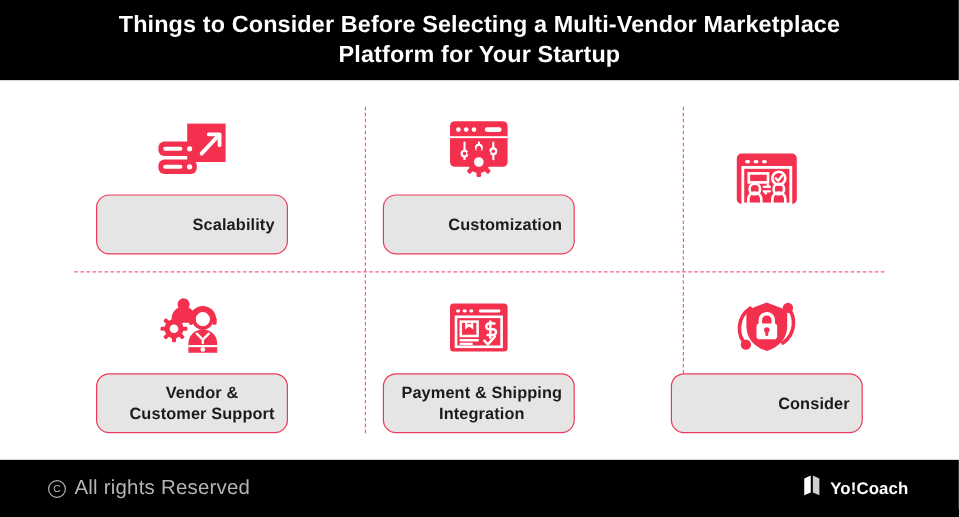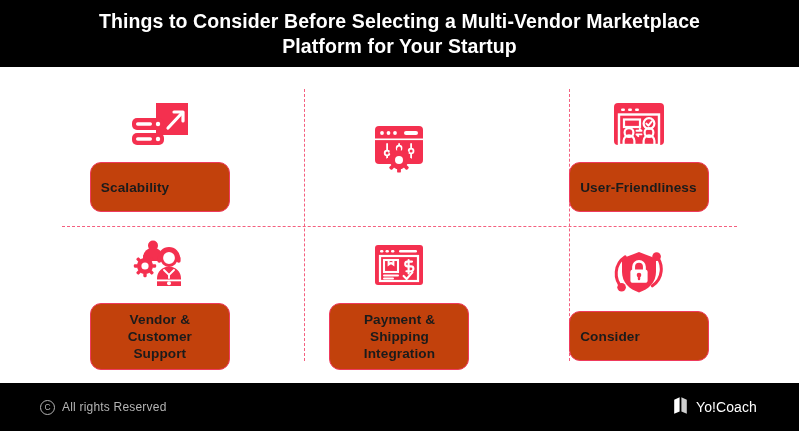--- a/index.html
+++ b/index.html
@@ -68,27 +68,27 @@
     display:flex;flex-direction:column;
     align-items:center;justify-content:center;
     position:relative;
   }
   .icon-box{
     height:58px;
     display:flex;align-items:flex-end;justify-content:center;
     margin-bottom:13px;
   }
   .pill{
-    width:140px;
+    width:160px;
     min-height:50px;
     box-sizing:border-box;
     border:1.3px solid #ef3a5d;
     border-radius:11px;
-    background:#c2410c;
-    display:flex;align-items:center;justify-content:flex-start;
+    background:#e5e5e5;
+    display:flex;align-items:center;justify-content:flex-end;
     padding:7px 10px;
   }
   .pill-label{
     color:#1b1b1b;
     font-size:13.6px;
     font-weight:bold;
     line-height:17px;
     text-align:center;
     white-space:pre-line;
     letter-spacing:0.1px;
@@ -101,36 +101,36 @@
     flex:0 0 48px;
     display:flex;align-items:center;justify-content:space-between;
     padding:0 42px 0 40px;
     box-sizing:border-box;
   }
   .copy{
     display:flex;align-items:center;gap:7px;
   }
   .copy-text{
     color:#b4b4b4;
-    font-size:12px;
+    font-size:17px;
     letter-spacing:0.2px;
   }
   .c-mark{
     width:13px;height:13px;border-radius:50%;
     border:1.1px solid #b4b4b4;
     color:#b4b4b4;
     font-size:8.5px;
     display:flex;align-items:center;justify-content:center;
     line-height:1;
   }
   .brand{
     display:flex;align-items:center;gap:6px;
   }
   .brand-text{
-    color:#ffffff;font-size:14px;font-weight:normal;letter-spacing:0.1px;
+    color:#ffffff;font-size:14px;font-weight:bold;letter-spacing:0.1px;
   }
 </style>
 </head>
 <body>
 
 <div class="page">
 
   <div class="header">
     <div class="header-title">Things to Consider Before Selecting a Multi-Vendor Marketplace
 Platform for Your Startup</div>
@@ -197,20 +197,23 @@
                 <rect x="7.6" y="-1.9" width="5" height="3.8" rx="1.2"></rect>
                 <rect x="-1.9" y="-12.6" width="3.8" height="5" rx="1.2" transform="rotate(45)"></rect>
                 <rect x="-1.9" y="7.6" width="3.8" height="5" rx="1.2" transform="rotate(45)"></rect>
                 <rect x="-12.6" y="-1.9" width="5" height="3.8" rx="1.2" transform="rotate(45)"></rect>
                 <rect x="7.6" y="-1.9" width="5" height="3.8" rx="1.2" transform="rotate(45)"></rect>
               </g>
               <circle cx="0" cy="0" r="4" fill="#ffffff"></circle>
             </g>
           </svg>
         </div>
+        <div class="pill">
+          <span class="pill-label">Customization</span>
+        </div>
       </div>
 
       <div class="cell">
         <div class="icon-box">
           <svg width="58" height="48" viewBox="0 0 58 48" aria-hidden="true">
             <rect x="4" y="2" width="50" height="42" rx="4" fill="#f4304f"></rect>
             <g fill="#ffffff">
               <rect x="11" y="7.4" width="4" height="2.6" rx="1.3"></rect>
               <rect x="18" y="7.4" width="4" height="2.6" rx="1.3"></rect>
               <rect x="25" y="7.4" width="4" height="2.6" rx="1.3"></rect>
@@ -218,23 +221,20 @@
             <rect x="9" y="13.5" width="40" height="30.5" fill="none" stroke="#ffffff" stroke-width="2.4"></rect>
             <rect x="14" y="18.5" width="16" height="7.5" fill="none" stroke="#ffffff" stroke-width="2.2"></rect>
             <circle cx="39" cy="22.5" r="5.4" fill="none" stroke="#ffffff" stroke-width="2.2"></circle>
             <path d="M36.4 22.6 L38.4 24.6 L41.8 20.4" stroke="#ffffff" stroke-width="2" fill="none" stroke-linecap="round" stroke-linejoin="round"></path>
             <circle cx="19" cy="31.5" r="4.4" fill="none" stroke="#ffffff" stroke-width="2.2"></circle>
             <path d="M13.6 44 v-4.2 a5.4 5.4 0 0 1 5.4-5.4 a5.4 5.4 0 0 1 5.4 5.4 V44" fill="none" stroke="#ffffff" stroke-width="2.2"></path>
             <circle cx="39" cy="31.5" r="4.4" fill="none" stroke="#ffffff" stroke-width="2.2"></circle>
             <path d="M33.6 44 v-4.2 a5.4 5.4 0 0 1 5.4-5.4 a5.4 5.4 0 0 1 5.4 5.4 V44" fill="none" stroke="#ffffff" stroke-width="2.2"></path>
             <path d="M26.5 29.8 h5 M31.5 29.8 l-1.8 -1.8 M31.5 33.4 h-5 M26.5 33.4 l1.8 1.8" stroke="#ffffff" stroke-width="1.9" fill="none" stroke-linecap="round" stroke-linejoin="round"></path>
           </svg>
-        </div>
-        <div class="pill">
-          <span class="pill-label">User-Friendliness</span>
         </div>
       </div>
 
       <div class="cell">
         <div class="icon-box">
           <svg width="58" height="52" viewBox="0 0 58 52" aria-hidden="true">
 
             <circle cx="22" cy="7.5" r="5" fill="#f4304f"></circle>
             <path d="M12 23 v-3.5 a10 10 0 0 1 20 0 V23 Z" fill="#f4304f"></path>
 

